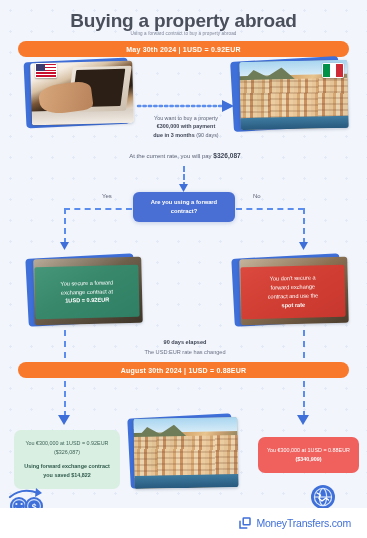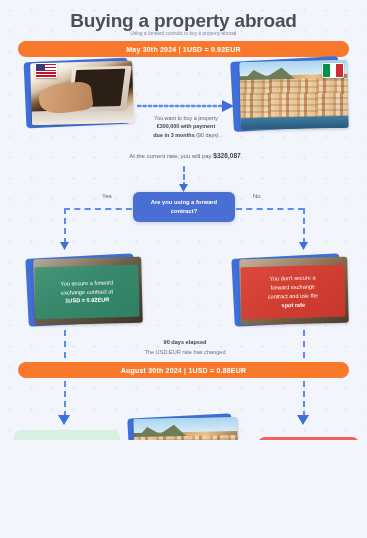--- a/index.html
+++ b/index.html
@@ -9,21 +9,21 @@
     height: 538px;
     background: #f2f5fb;
     font-family: "Liberation Sans", sans-serif;
     overflow: hidden;
     position: relative;
   }
 
   #infographic {
     position: relative;
     width: 367px;
-    height: 440px;
+    height: 538px;
     background: #f2f5fb;
     overflow: hidden;
   }
 
   
   .bg-dots {
     position: absolute;
     inset: 0;
     background-image: radial-gradient(#dde6f5 1.1px, transparent 1.2px);
     background-size: 21px 21px;
@@ -521,14 +521,21 @@
   </svg>
 
   <svg id="icon-globe" viewBox="0 0 26 26">
     <circle cx="13" cy="13" r="12" fill="#3f6fd8"></circle>
     <circle cx="13" cy="13" r="8.6" fill="none" stroke="#d9e7fd" stroke-width="1.2"></circle>
     <ellipse cx="13" cy="13" rx="3.6" ry="8.6" fill="none" stroke="#d9e7fd" stroke-width="1.2"></ellipse>
     <line x1="4.4" y1="13" x2="21.6" y2="13" stroke="#d9e7fd" stroke-width="1.2"></line>
     <path d="M7 9 L10.5 11 L9 14.5 L12 17 L16 14 L18.5 16" stroke="#ffffff" stroke-width="1.4" fill="none" stroke-linecap="round" stroke-linejoin="round"></path>
   </svg>
 
+  <div id="footer">
+    <svg width="12" height="12" viewBox="0 0 12 12">
+      <path d="M1 4.2 V11 H7.8" stroke="#3f6fd8" stroke-width="1.5" fill="none" stroke-linecap="round"></path>
+      <rect x="4.2" y="1" width="6.8" height="6.8" stroke="#3f6fd8" stroke-width="1.5" fill="none" rx=".6"></rect>
+    </svg>
+    <span id="footer-logo-text">MoneyTransfers.com</span>
+  </div>
 
 </div>
 
 </body></html>

